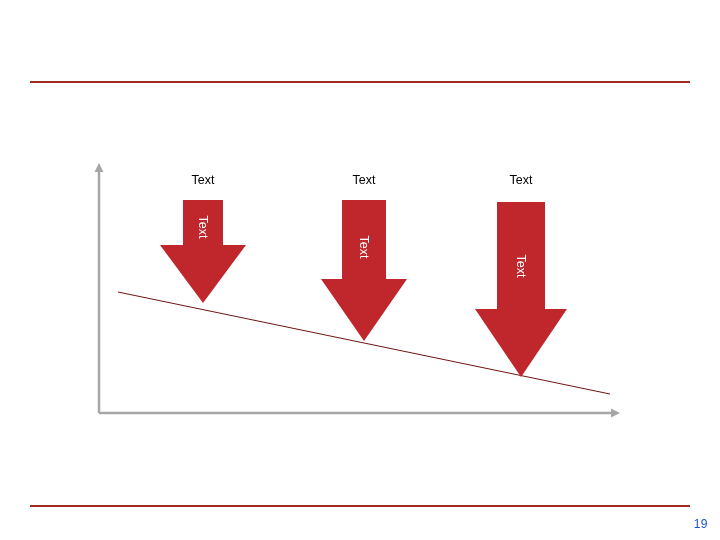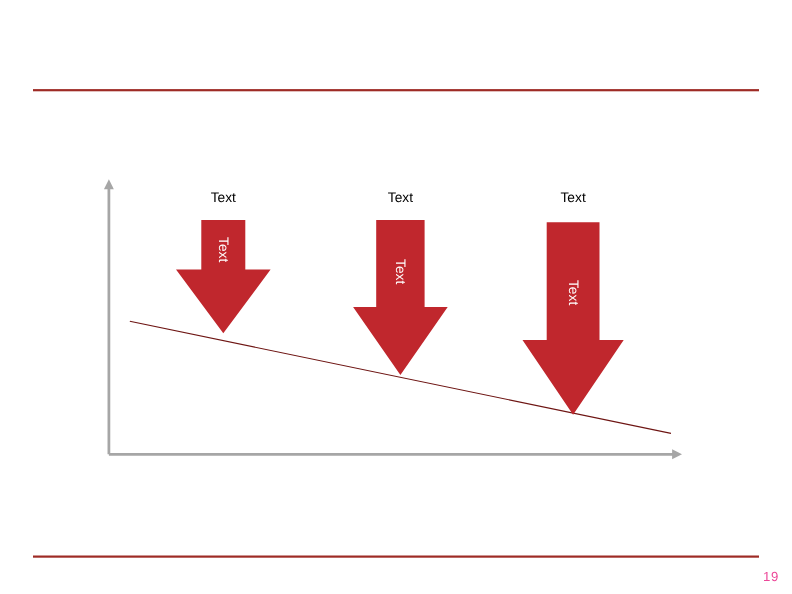--- a/index.html
+++ b/index.html
@@ -32,21 +32,21 @@
   .rule.bottom { top: 505px; }
 
   
   #page-number {
     position: absolute;
     right: 12px;
     top: 517px;
     width: 40px;
     text-align: right;
     font-size: 12px;
-    color: #ec4899;
+    color: #1d4ed8;
     font-family: "Liberation Sans", sans-serif;
     letter-spacing: .5px;
   }
 
   
   #chart-area {
     position: absolute;
     left: 0;
     top: 0;
     width: 720px;

